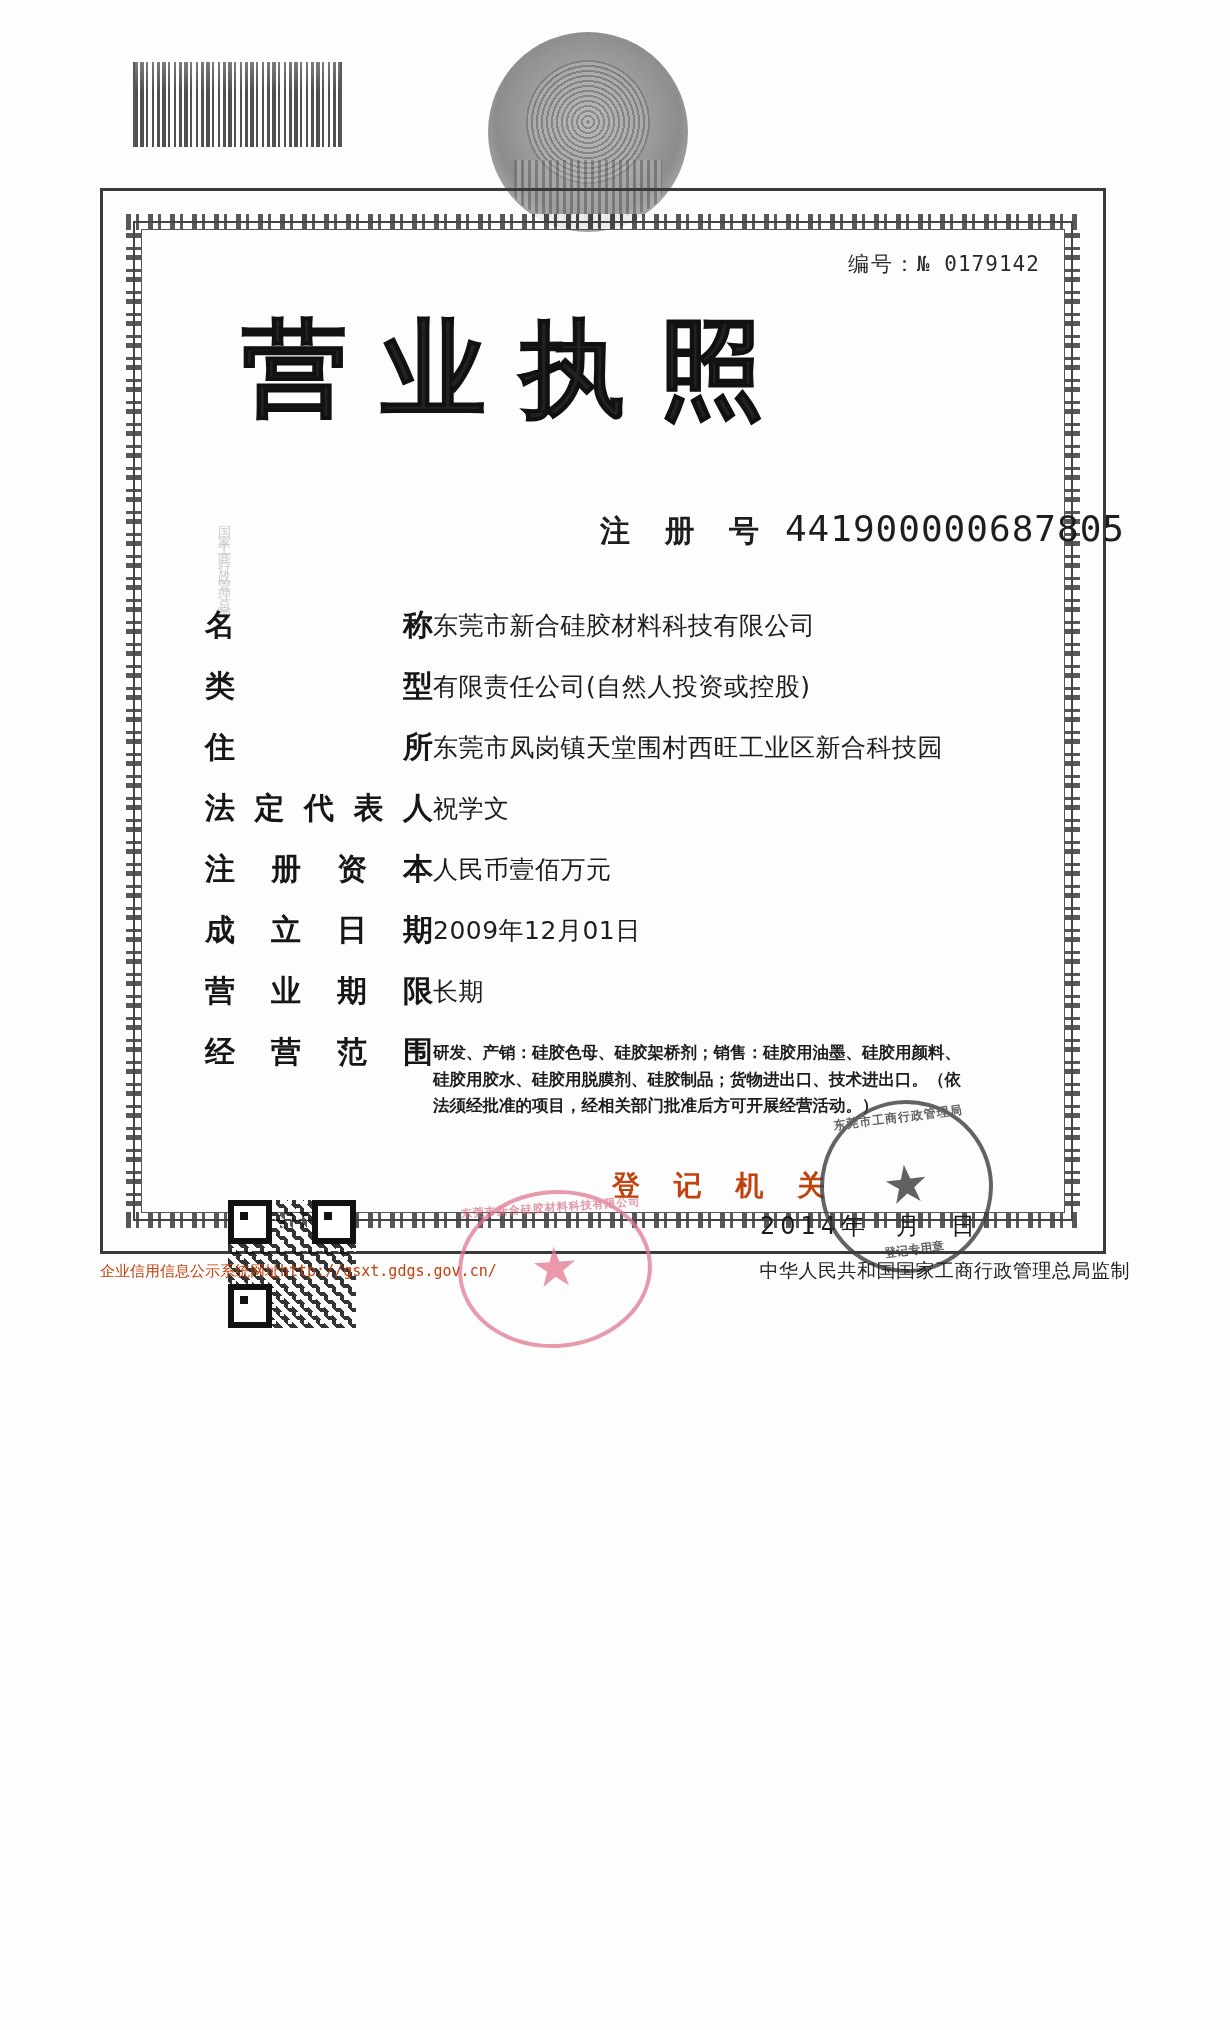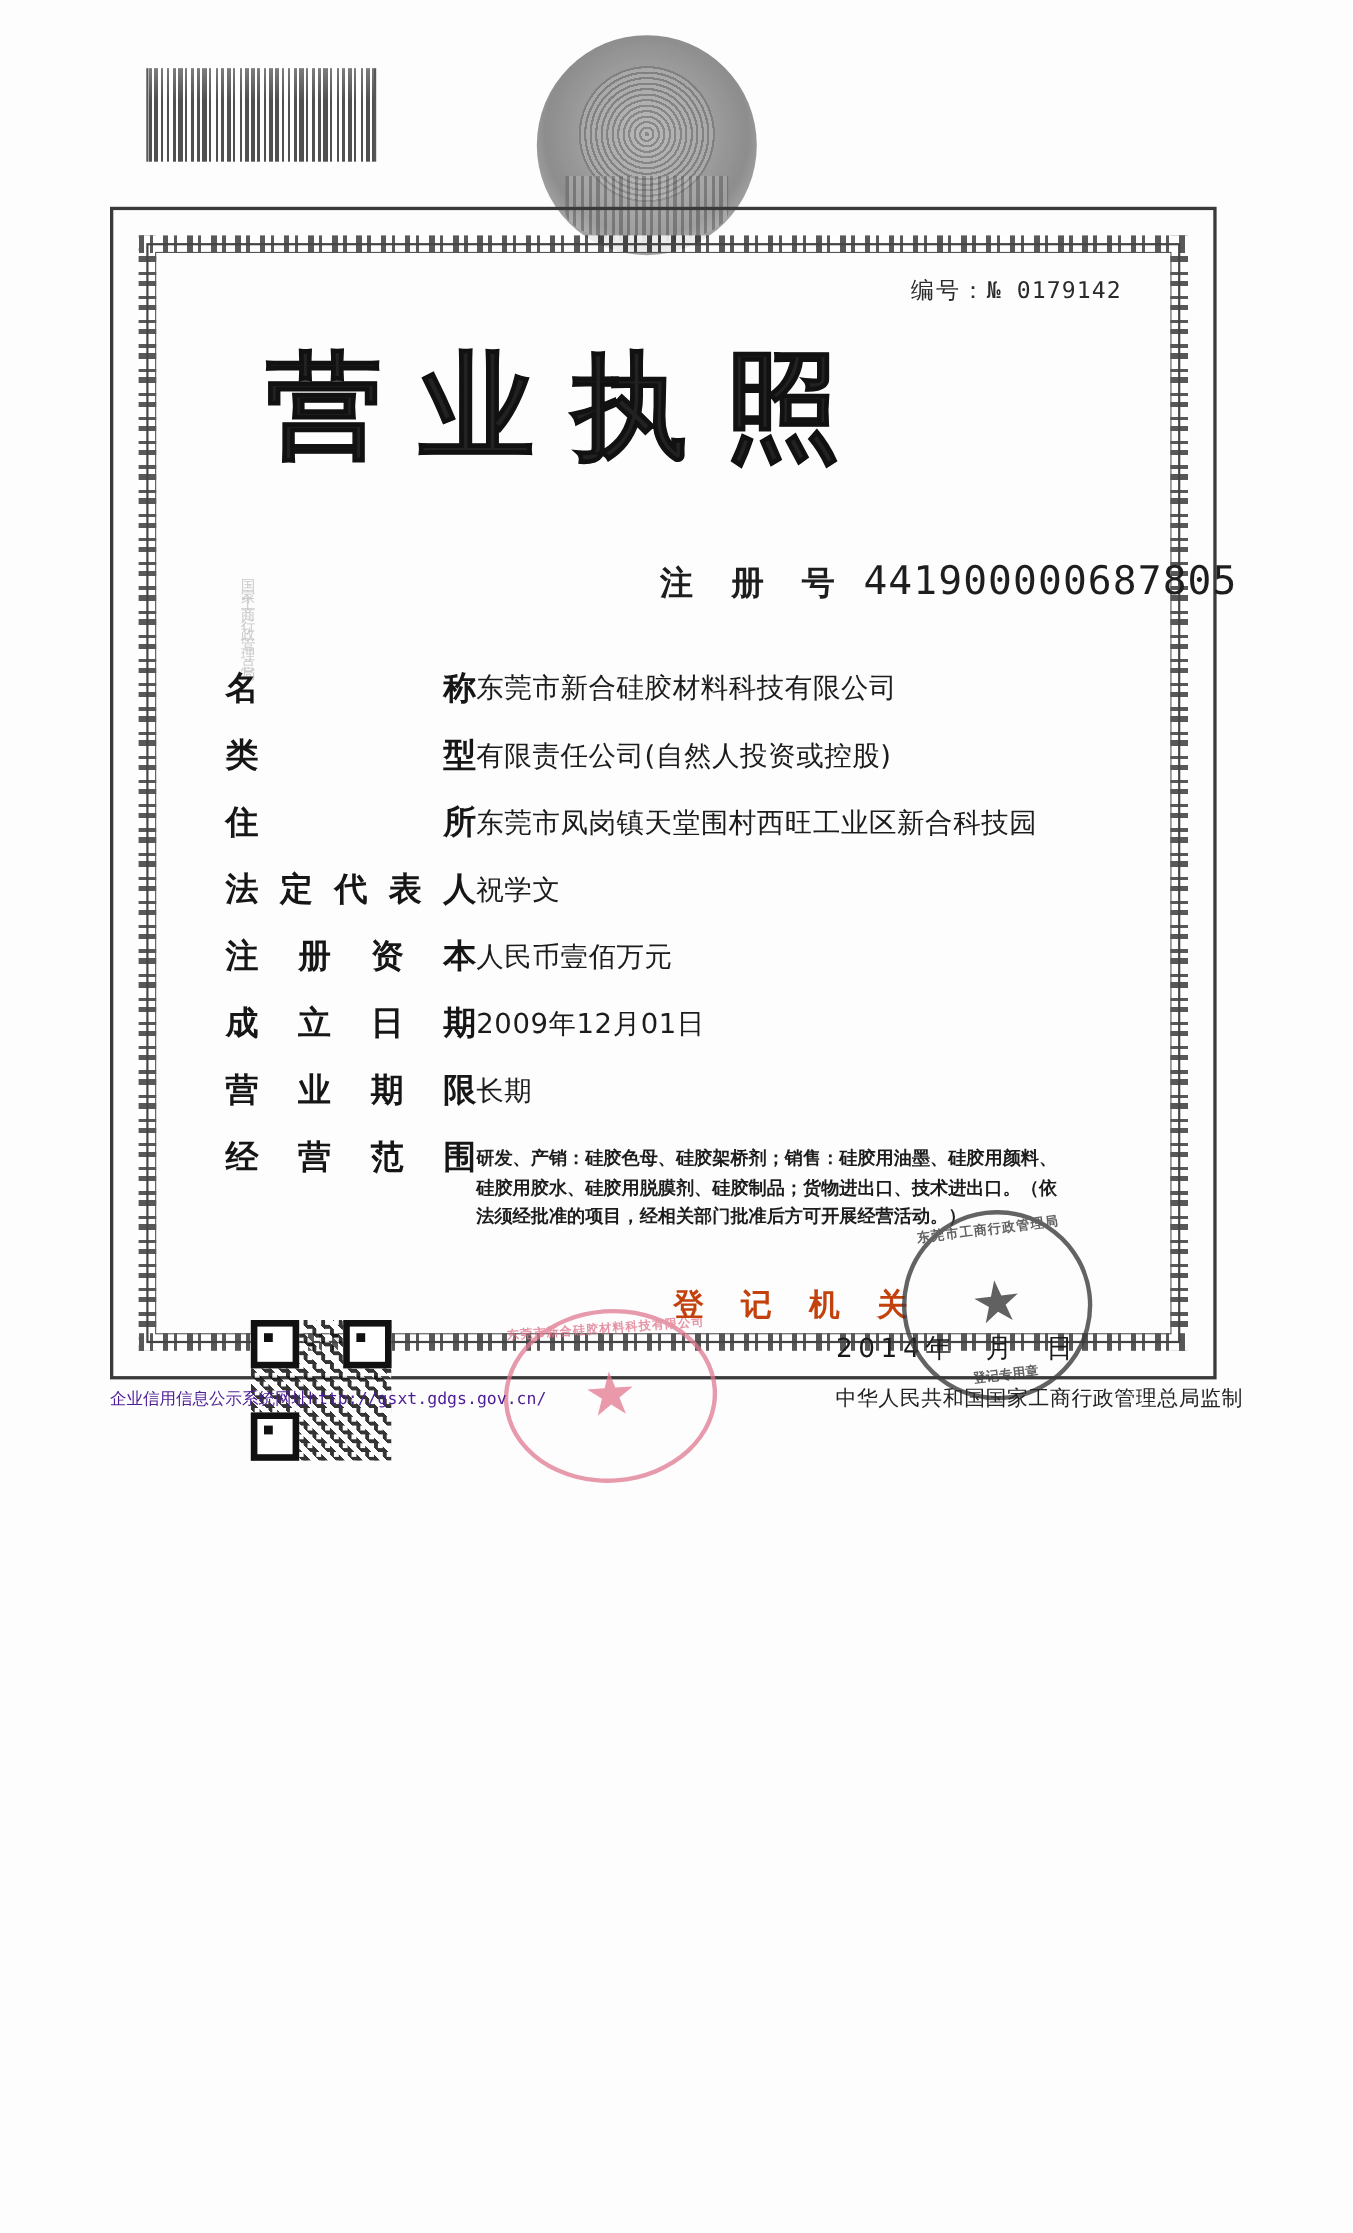--- a/index.html
+++ b/index.html
@@ -66,21 +66,21 @@
     position:absolute;left:30px;top:30px;right:30px;bottom:30px;
     border:2px solid #444;
   }
   .frame-inner2{
     position:absolute;left:38px;top:38px;right:38px;bottom:38px;
     border:1px solid #555;
   }
 
   
   .serial{
-    position:absolute;left:828px;top:250px;
+    position:absolute;left:848px;top:250px;
     font-family:"DejaVu Sans Mono","Liberation Mono",monospace;
     font-size:21px;letter-spacing:1px;color:#2a2a2a;white-space:nowrap;
   }
   .serial .lbl{font-family:"DejaVu Sans",sans-serif;letter-spacing:2px;}
 
   
   .title{
     position:absolute;left:0;top:300px;width:1006px;text-align:center;
     font-family:"DejaVu Sans","Liberation Sans",sans-serif;
     font-size:105px;font-weight:700;letter-spacing:34px;
@@ -175,21 +175,21 @@
     font-size:14px;color:#3b3b3b;font-weight:700;
   }
   .seal-official .bottom-text{
     position:absolute;left:50%;bottom:10px;transform:translateX(-50%);
     font-size:12px;color:#3b3b3b;white-space:nowrap;font-weight:700;
   }
 
   
   .footer-left{
     position:absolute;left:100px;top:1262px;
-    font-size:15px;color:#4c1d95;
+    font-size:15px;color:#c2410c;
     font-family:"DejaVu Sans Mono","Liberation Mono",monospace;
   }
   .footer-right{
     position:absolute;right:100px;top:1258px;
     font-size:19px;color:#222;letter-spacing:.5px;
   }
 
   
   .wm{
     position:absolute;left:215px;top:515px;

